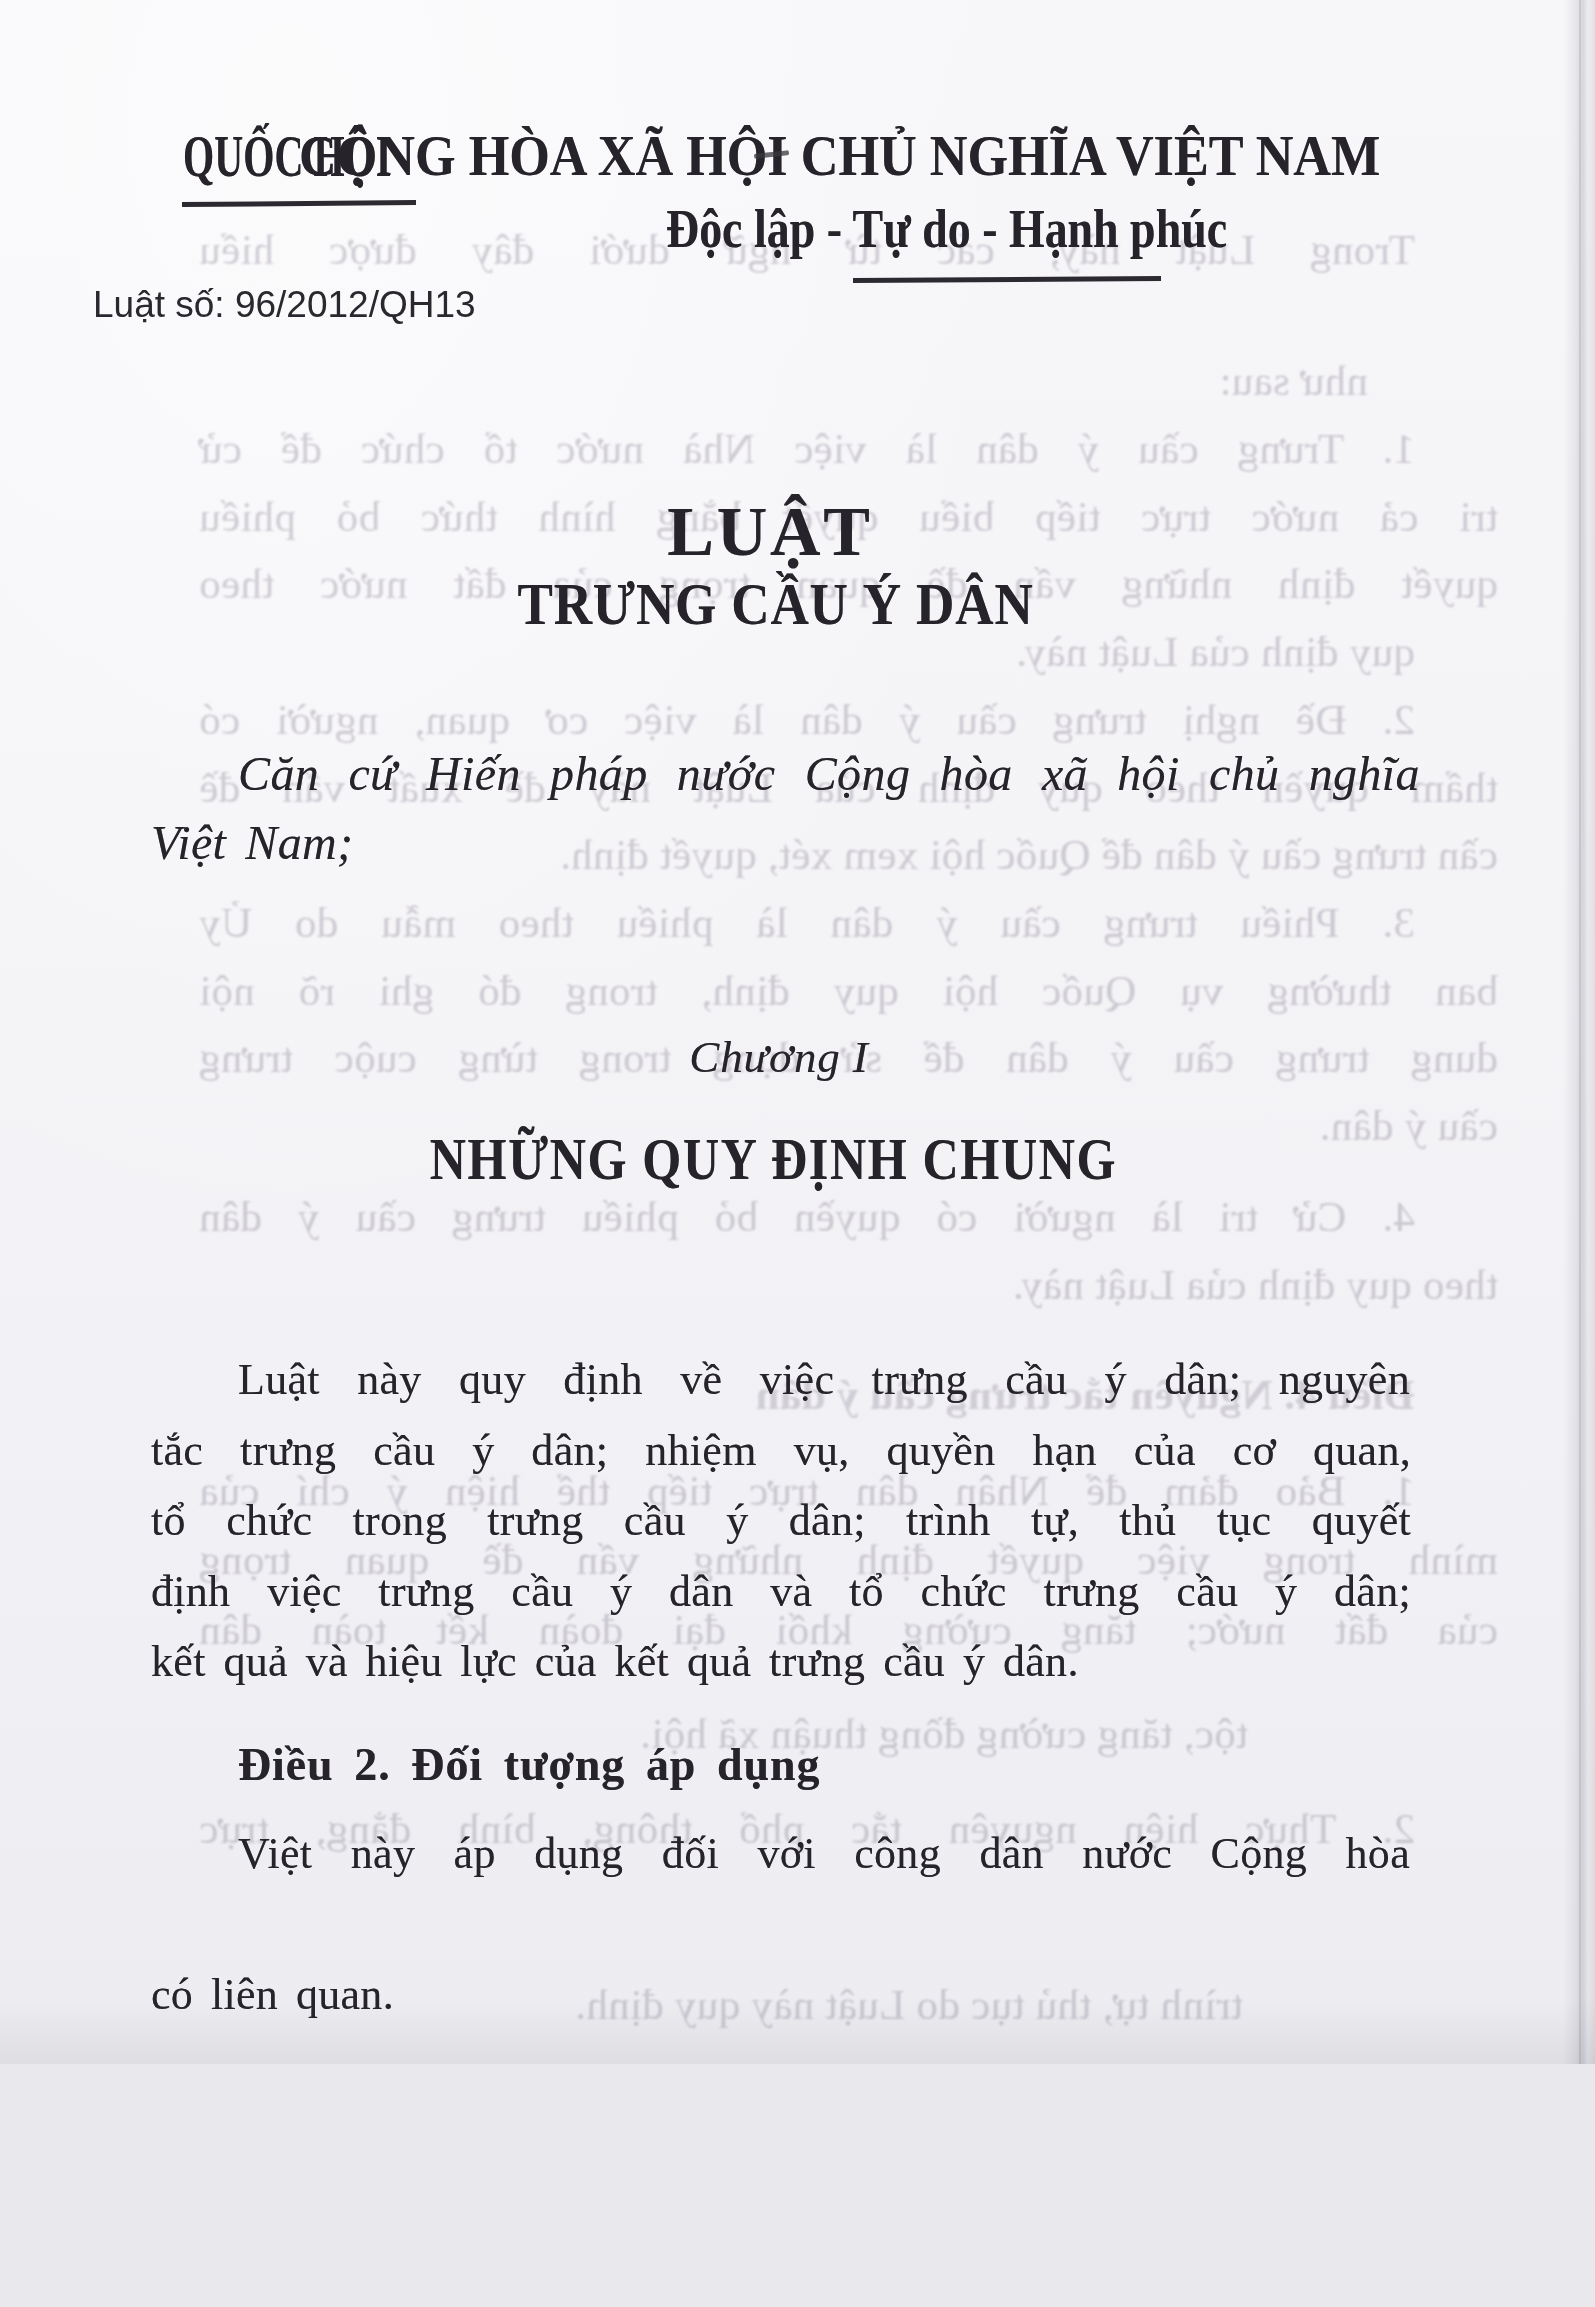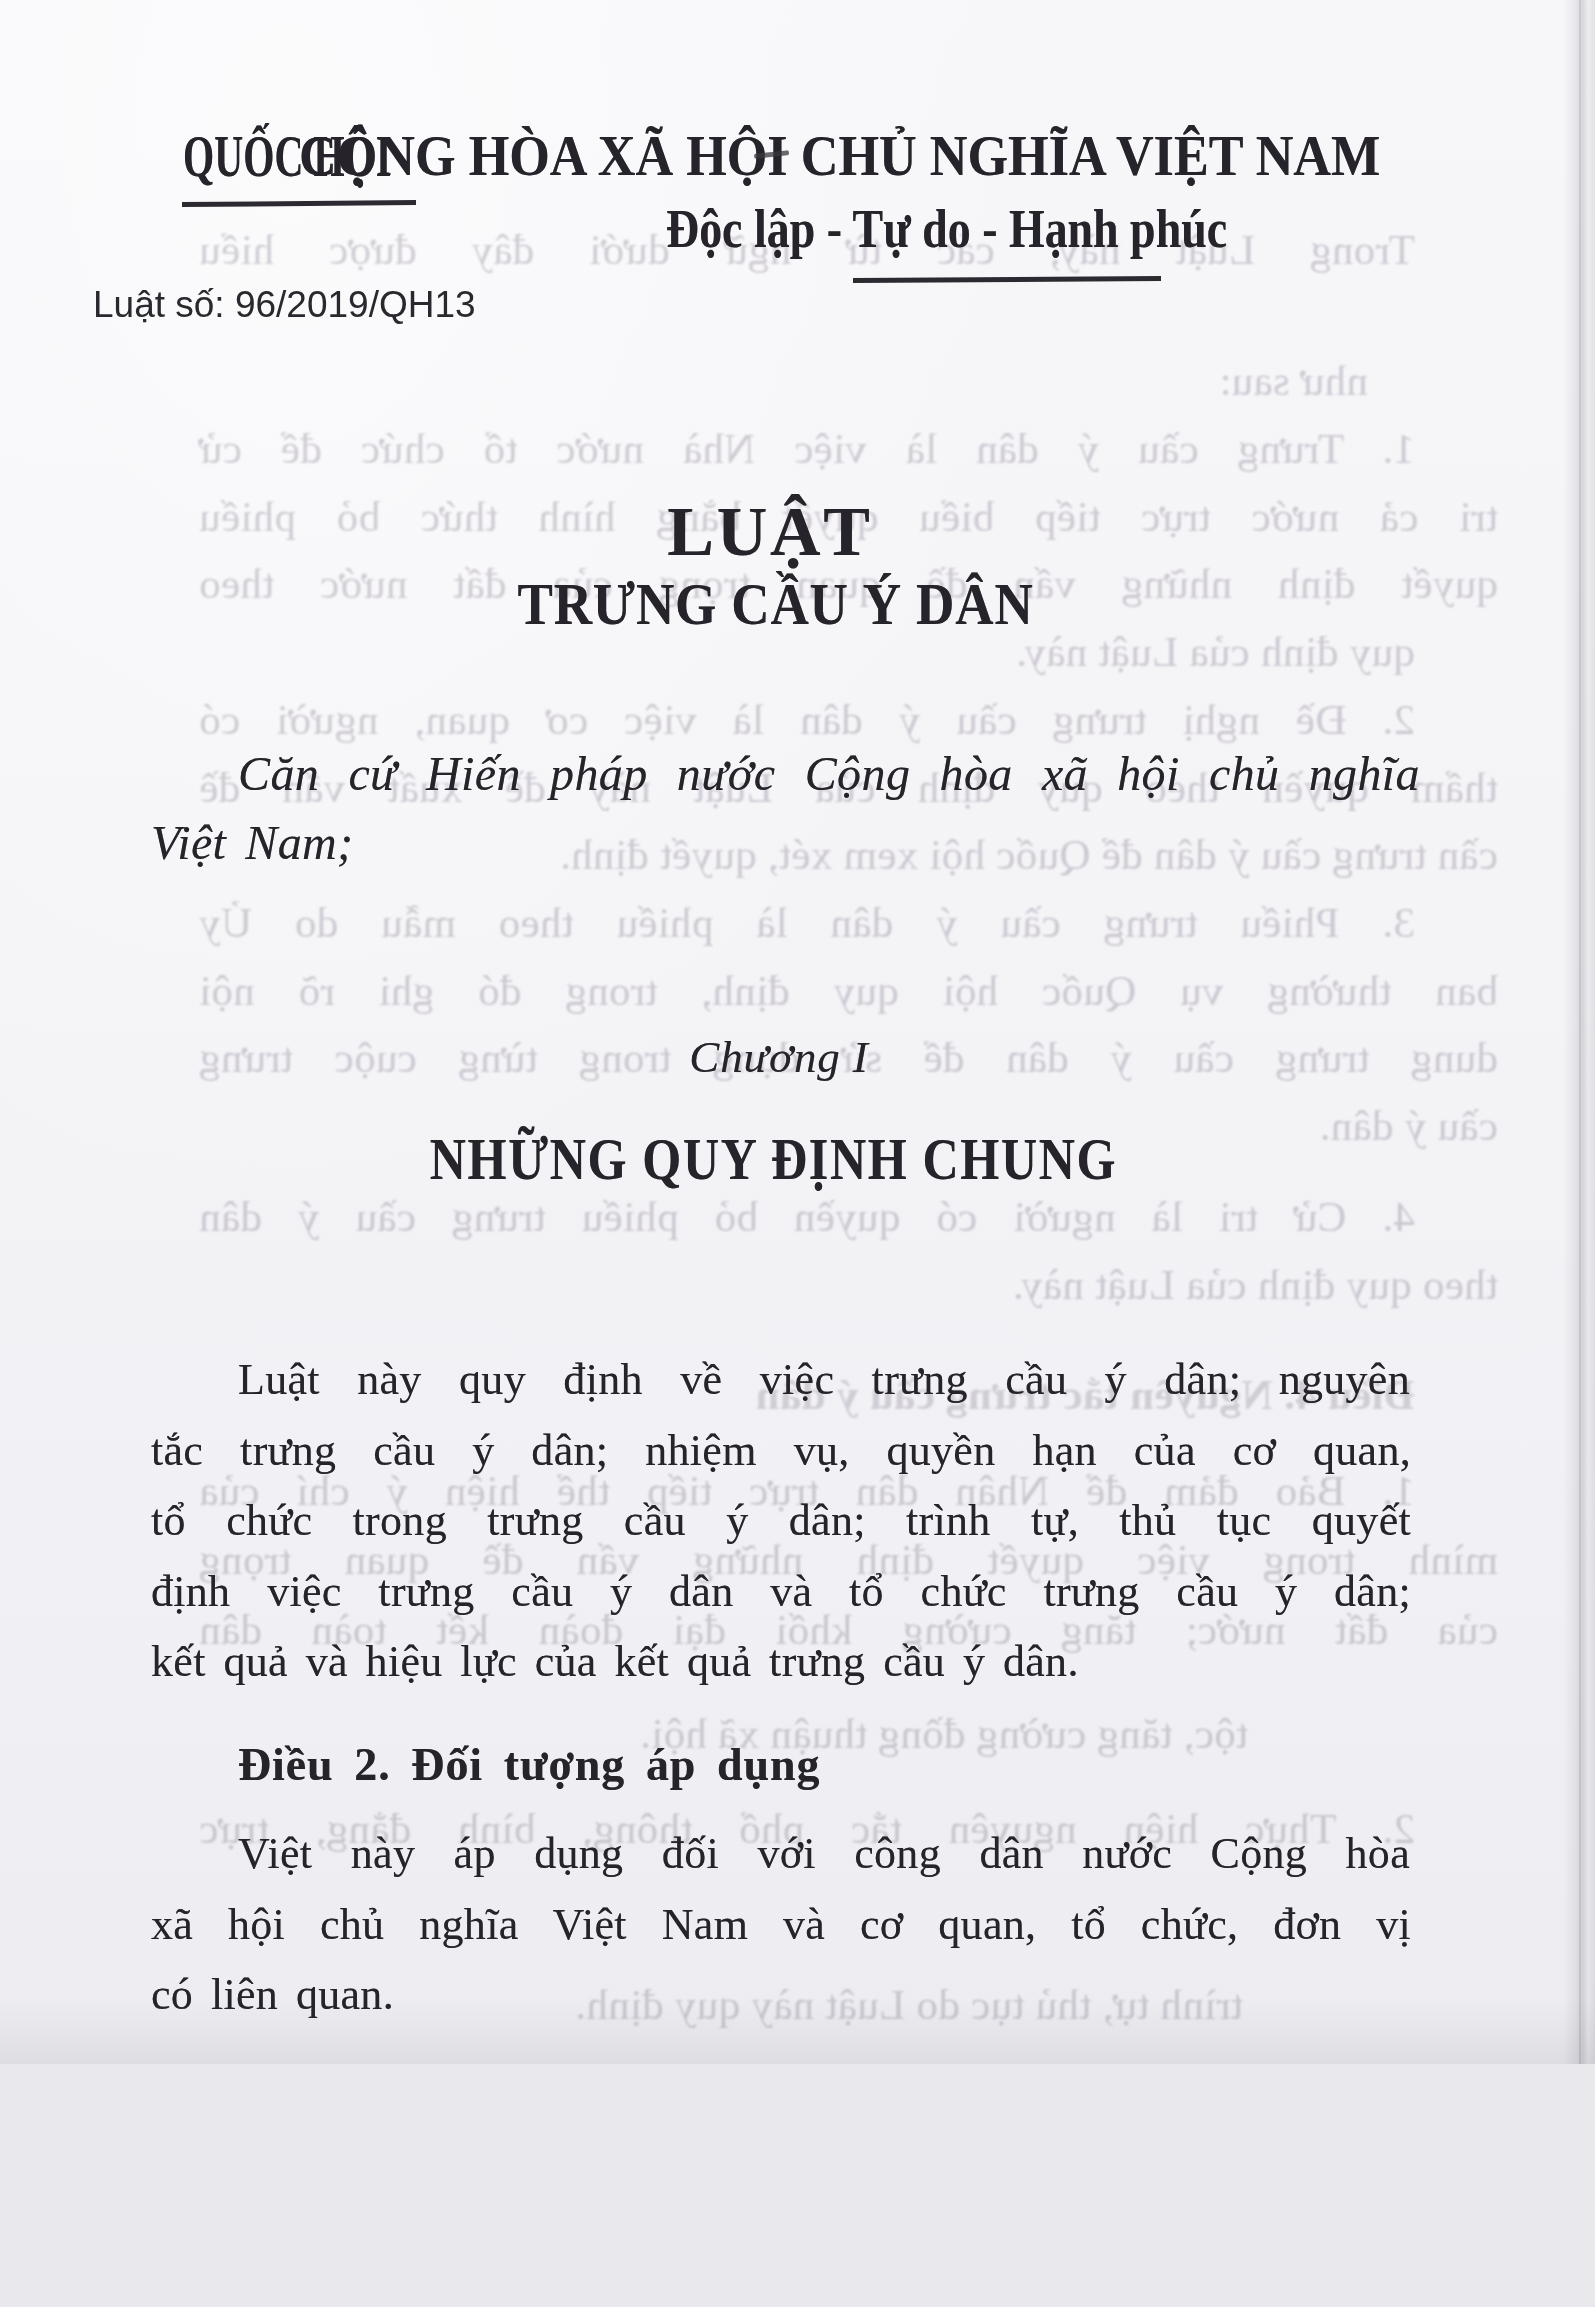--- a/index.html
+++ b/index.html
@@ -78,42 +78,41 @@
   </div>
 
   <div class="t ink b squeeze" style="left:183px;top:122px;font-size:59px;transform:scaleX(.68);white-space:nowrap">QUỐC HỘI</div>
   <div class="rule" style="left:182px;top:201px;width:234px;height:4.6px;transform:rotate(-.5deg)"></div>
 
   <div class="t ink b squeeze" style="left:299px;top:122px;font-size:58px;transform:scaleX(.9);white-space:nowrap">CỘNG HÒA XÃ HỘI CHỦ NGHĨA VIỆT NAM</div>
 
   <div class="t ink b squeeze" style="left:666px;top:198px;font-size:54px;transform:scaleX(.85);white-space:nowrap">Độc lập - Tự do - Hạnh phúc</div>
   <div class="rule" style="left:853px;top:277px;width:308px;height:4.6px;transform:rotate(-.4deg)"></div>
 
-  <div class="t" style="left:93px;top:284px;font-size:37px;font-family:'Liberation Sans','DejaVu Sans',sans-serif;color:#2a282e">Luật số: 96/2019/QH13</div>
+  <div class="t" style="left:93px;top:284px;font-size:37px;font-family:'Liberation Sans','DejaVu Sans',sans-serif;color:#2a282e">Luật số: 96/2012/QH13</div>
 
   <div class="speck" style="left:754px;top:152px;width:35px;height:4.6px;transform:rotate(-6deg);opacity:.75"></div>
 
   <div class="t ink b ctr" style="left:0;top:492px;width:1540px;font-size:70px;letter-spacing:2.8px">LUẬT</div>
   <div class="t ink b ctr" style="left:0;top:570px;width:1551px;font-size:59px;letter-spacing:0.9px;transform:scaleX(.9);transform-origin:center top">TRƯNG CẦU Ý DÂN</div>
 
   <div class="t ink i preamble-line just" style="left:238px;top:745px;width:1182px">Căn cứ Hiến pháp nước Cộng hòa xã hội chủ nghĩa</div>
   <div class="t ink i preamble-line" style="left:151px;top:814px">Việt Nam;</div>
 
   <div class="t ink i ctr" style="left:0;top:1031px;width:1558px;font-size:45px;letter-spacing:0.9px">Chương I</div>
   <div class="t ink b ctr" style="left:0;top:1125px;width:1547px;font-size:59px;letter-spacing:1.9px;transform:scaleX(.85);transform-origin:center top">NHỮNG QUY ĐỊNH CHUNG</div>
 
   <div class="t ink body-line just" style="left:238px;top:1354px;width:1172px">Luật này quy định về việc trưng cầu ý dân; nguyên</div>
   <div class="t ink body-line just" style="left:151px;top:1425px;width:1260px">tắc trưng cầu ý dân; nhiệm vụ, quyền hạn của cơ quan,</div>
   <div class="t ink body-line just" style="left:151px;top:1495px;width:1260px">tổ chức trong trưng cầu ý dân; trình tự, thủ tục quyết</div>
   <div class="t ink body-line just" style="left:151px;top:1566px;width:1260px">định việc trưng cầu ý dân và tổ chức trưng cầu ý dân;</div>
   <div class="t ink body-line last-line" style="left:151px;top:1636px">kết quả và hiệu lực của kết quả trưng cầu ý dân.</div>
 
   <div class="t ink heading" style="left:238px;top:1738px">Điều 2. Đối tượng áp dụng</div>
   <div class="t ink body-line just" style="left:238px;top:1828px;width:1172px">Việt này áp dụng đối với công dân nước Cộng hòa</div>
-  <div class="t ink body-line just" style="left:151px;top:1899px;width:1260px">xã hội chủ nghĩa Việt Nam và cơ quan, tổ chức, đơn vị</div>
   <div class="t ink body-line last-line" style="left:151px;top:1969px">có liên quan.</div>
 
   <div class="t ink b" style="left:1377px;top:2097px;font-size:50px">7</div>
 
   <div class="speck" style="left:626px;top:2261px;width:8.3px;height:6.5px;border-radius:3.7px;opacity:.5"></div>
 
   <div class="edge-right"></div>
   <div class="edge-line"></div>
   <div class="bottom-shade"></div>
 

